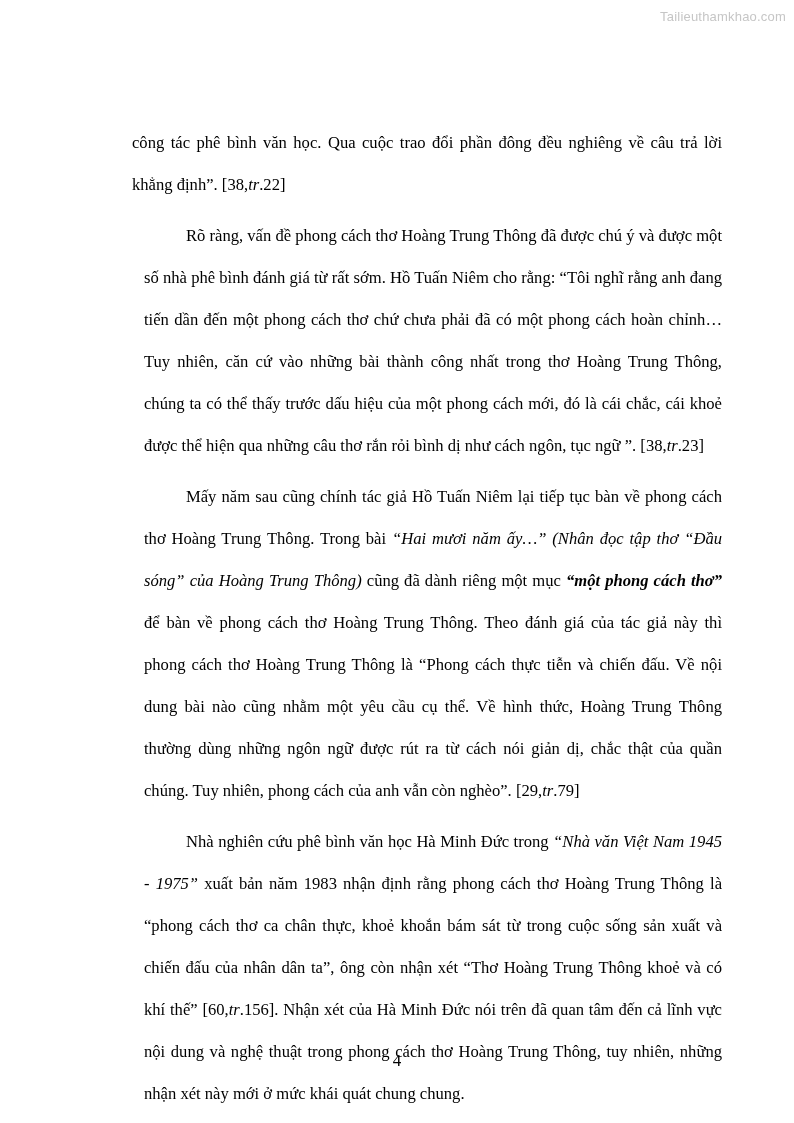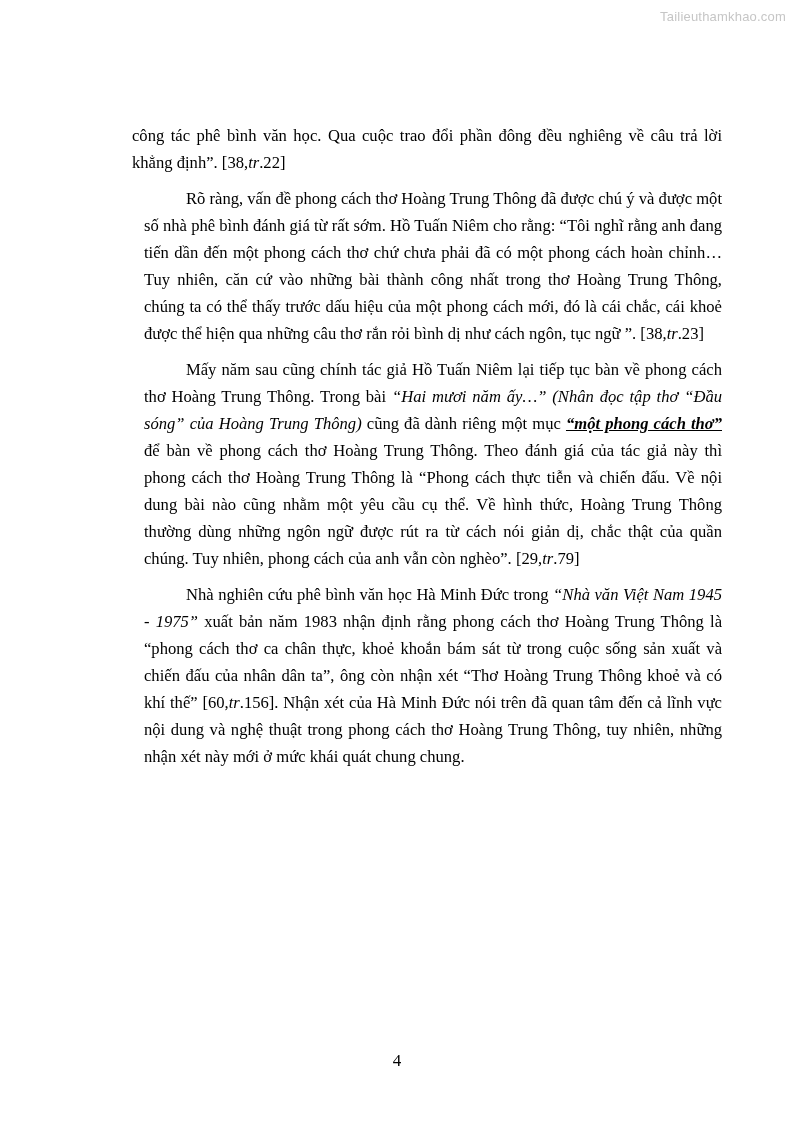--- a/index.html
+++ b/index.html
@@ -26,36 +26,36 @@
     color: #c6c6c6;
     letter-spacing: 0.2px;
   }
   .content {
     position: absolute;
     left: 132px;
     top: 122px;
     width: 590px;
     text-align: justify;
     font-size: 16.6px;
-    line-height: 27px;
+    line-height: 42px;
   }
   .content p {
     margin: 0;
     padding: 0;
   }
   .content p + p {
     margin-top: 9px;
   }
   .content p.indent {
     text-indent: 42px;
     margin-left: 12px;
   }
   .r-n { font-style: normal; font-weight: normal; }
   .r-i { font-style: italic; font-weight: normal; }
-  .r-bi { font-style: italic; font-weight: bold; text-decoration: underline; }
+  .r-bi { font-style: italic; font-weight: bold; }
   .page-number {
     position: absolute;
     left: 0;
     right: 0;
     bottom: 52px;
     text-align: center;
     font-size: 17px;
     color: #000000;
   }
 </style>

